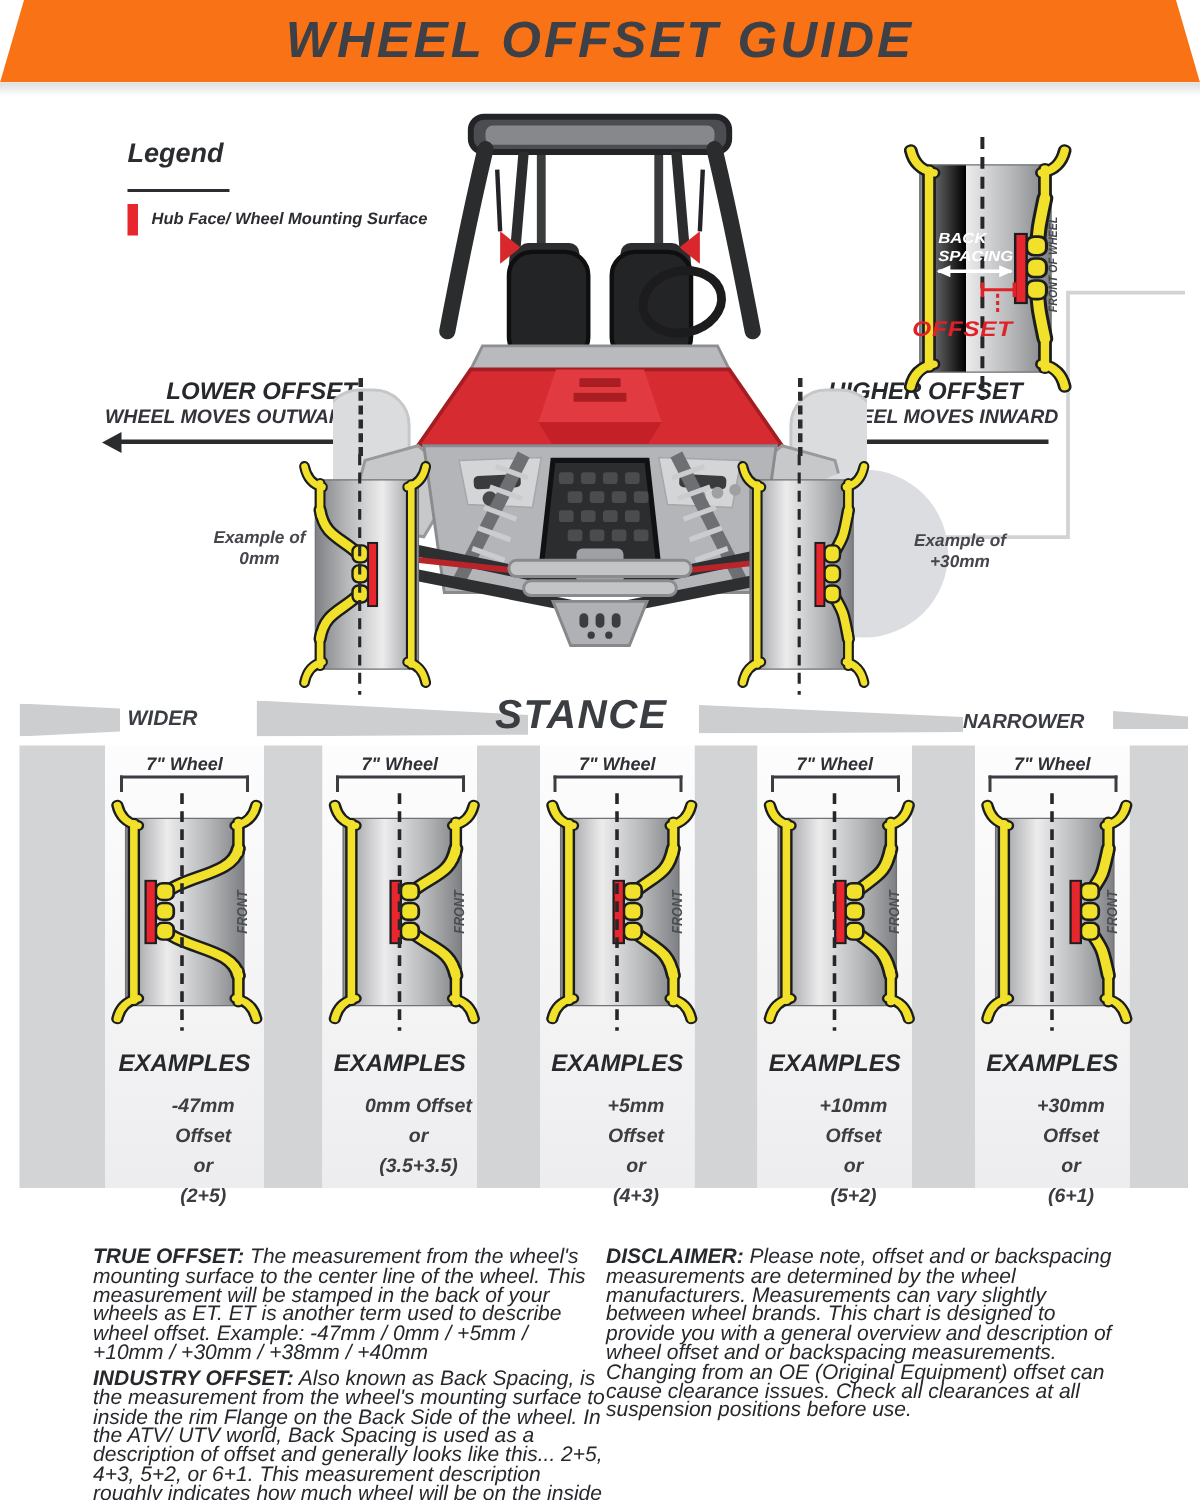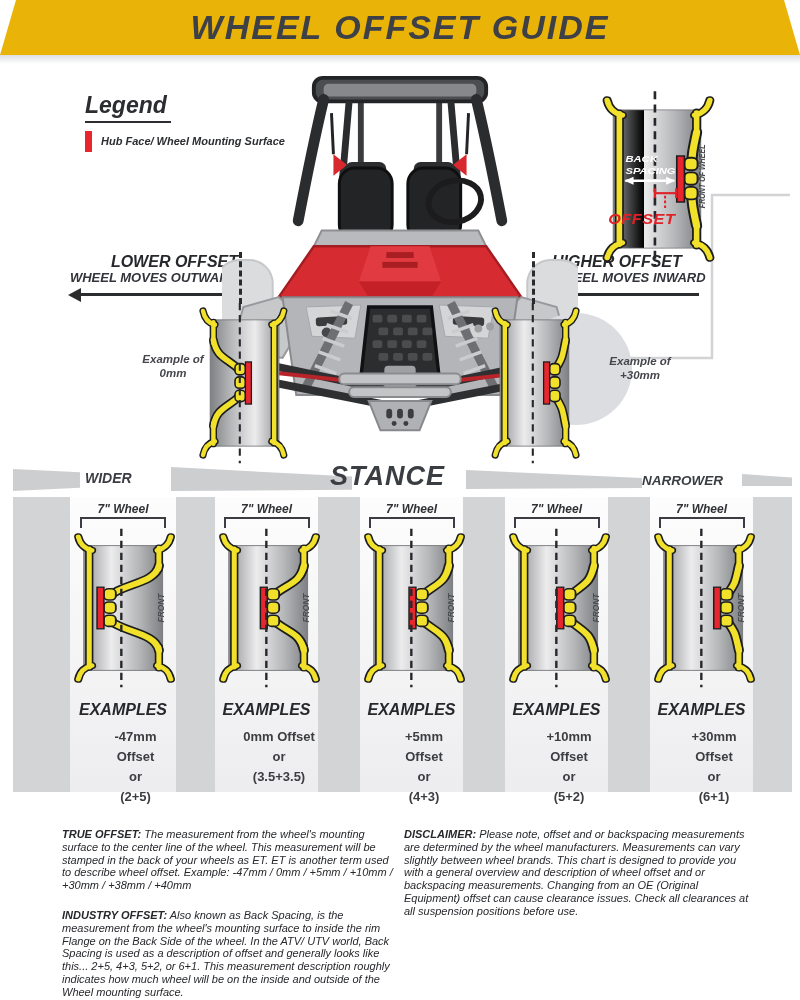--- a/index.html
+++ b/index.html
@@ -1,31 +1,31 @@
 <!DOCTYPE html>
 <html><head>
 <meta charset="utf-8">
 <style>
   html,body{margin:0;padding:0;background:#fff;}
   .page{position:relative;width:800px;height:1000px;background:#fff;overflow:hidden;
         font-family:"Liberation Sans",sans-serif;color:#2e3034;}
   .abs{position:absolute;}
 
   
-  .banner{left:0;top:0;width:800px;height:55px;background:#eab308;
+  .banner{left:0;top:0;width:800px;height:55px;background:#f97316;
           clip-path:polygon(16px 0,784px 0,800px 100%,0 100%);
           display:flex;align-items:center;justify-content:center;}
   .banner h1{margin:0;font-size:34px;font-weight:800;font-style:italic;color:#3d4046;letter-spacing:2px;}
   .banner-shadow{left:0;top:55px;width:800px;height:9px;
           background:linear-gradient(#dddee0,rgba(255,255,255,0));}
 
   
   .legend{left:85px;top:92px;width:250px;}
-  .legend-title{font-size:23px;font-weight:800;font-style:italic;color:#2b2d31;
-          border-bottom:2px solid #2b2d31;display:inline-block;padding:0 4px 2px 0;}
+  .legend-title{font-size:18px;font-weight:800;font-style:italic;color:#2b2d31;
+          border-bottom:2px solid #2b2d31;display:inline-block;padding:0 4px 13px 0;}
   .legend-row{display:flex;align-items:center;gap:9px;margin-top:7px;height:22px;}
   .sw-hub{width:7px;height:21px;background:#e8262d;}
   .sw-center{width:0;height:21px;border-left:3px dashed #2a2b2d;margin-left:2px;}
   .legend-label{font-size:11px;font-style:italic;font-weight:600;color:#2b2d31;}
 
   
   .dir{width:250px;}
   .dir .t1{font-size:16px;font-weight:800;font-style:italic;color:#26282c;line-height:17px;}
   .dir .t2{font-size:13px;font-style:italic;font-weight:600;color:#32343a;line-height:15px;}
   .dir-lower{left:-12px;top:253px;text-align:right;}
@@ -44,27 +44,27 @@
   .trap{background:#cdced0;}
   .stance-word{font-weight:800;font-style:italic;color:#3a3d42;text-align:left;}
 
   
   .stripe{top:497px;height:295px;background:#d3d4d6;}
   .panel{top:497px;height:295px;background:linear-gradient(#fdfdfd,#ededef);text-align:center;}
   .bracket-label{font-size:12px;font-style:italic;font-weight:600;color:#2f3135;margin-top:5px;}
   .bracket{width:82px;height:9px;margin:1px auto 0;border:2px solid #3b3d42;border-bottom:none;}
   .wheel{display:block;margin:-4px auto 0;}
   .ex-head{font-size:16px;font-weight:800;font-style:italic;color:#26282c;margin-top:9px;}
-  .ex-line{font-size:13px;font-weight:600;color:#3b3d41;line-height:20px;margin-left:25px;}
+  .ex-line{font-size:13px;font-style:italic;font-weight:600;color:#3b3d41;line-height:20px;margin-left:25px;}
   .ex-group{margin-top:8px;}
 
   
   .footnote{left:0;top:799px;width:800px;text-align:center;font-size:11px;
             font-style:italic;font-weight:600;color:#26282c;}
-  .def{font-size:11px;font-style:italic;font-weight:500;color:#26282c;line-height:12.8px;}
+  .def{font-size:14px;font-style:italic;font-weight:500;color:#26282c;line-height:12.8px;}
   .def b{font-weight:800;}
   .def-true{left:62px;top:817px;width:338px;}
   .def-industry{left:62px;top:898px;width:344px;}
   .def-disclaimer{left:404px;top:817px;width:346px;}
 
   
   .logo{left:520px;top:926px;width:204px;height:48px;background:#c4232a;border-radius:10px;}
   .logo .inner{position:absolute;inset:5px;border:3px solid #fff;border-radius:7px;
         display:flex;align-items:center;justify-content:center;}
   .logo .txt{color:#fff;font-size:27px;font-weight:800;letter-spacing:2.5px;transform:scaleX(1.05);}

